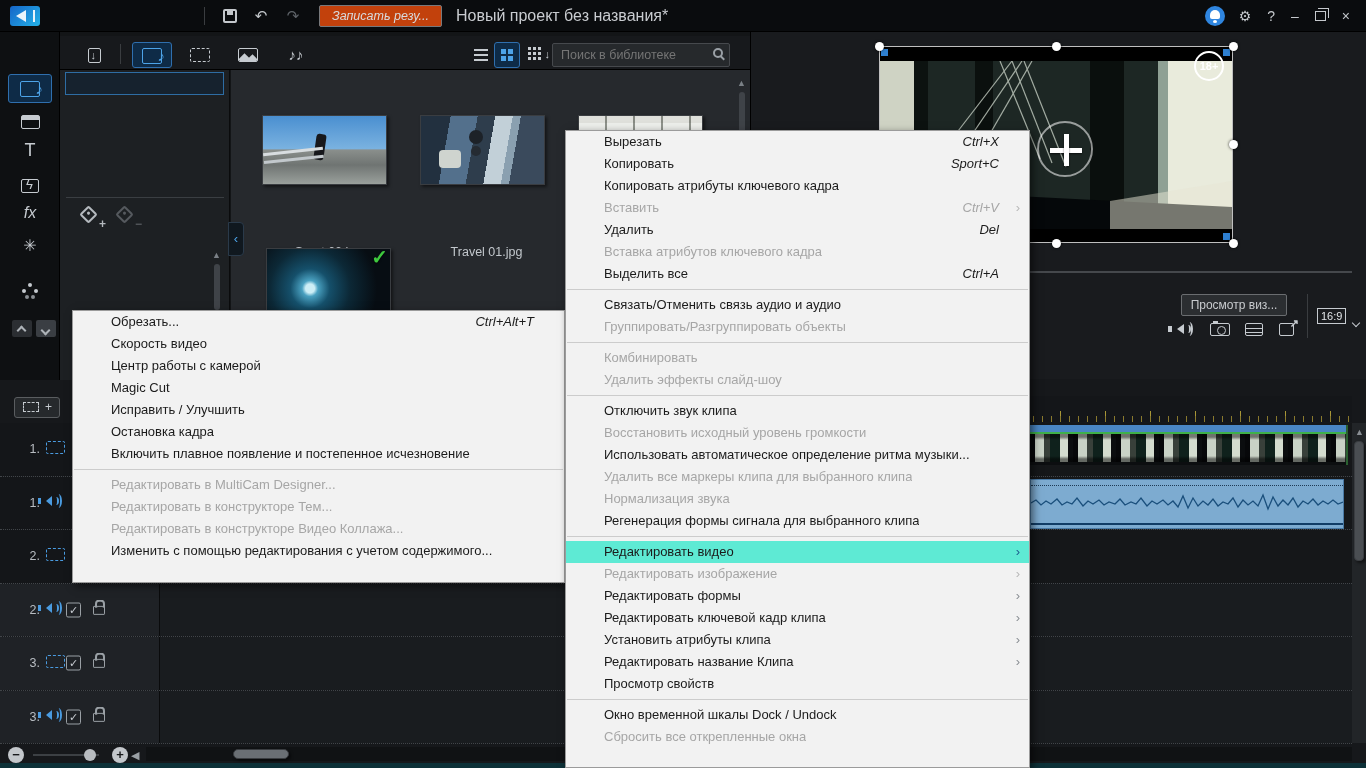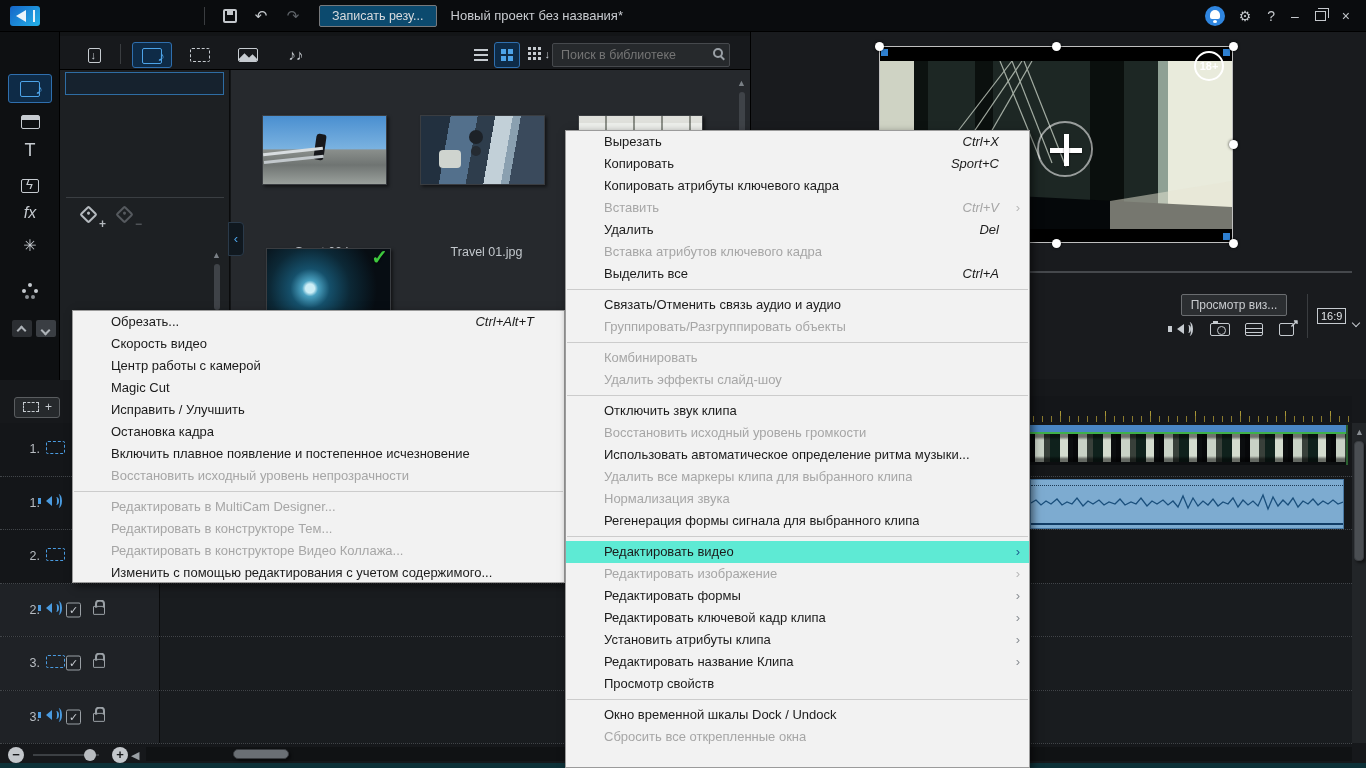--- a/index.html
+++ b/index.html
@@ -12,22 +12,22 @@
   .logo { width:30px; height:20px; margin:0 14px 0 10px; background:linear-gradient(135deg,#1565c8,#24b2e8); border-radius:3px; position:relative; }
   .logo:before { content:""; position:absolute; left:6px; top:4px; border-top:6px solid transparent; border-bottom:6px solid transparent; border-right:10px solid #eaf4fb; }
   .logo:after { content:""; position:absolute; right:5px; top:4px; width:2px; height:12px; background:#eaf4fb; }
   .mmenu { display:flex; }
   .mmenu .mitem { color:#d2d5d8; font-size:13px; padding:0 14px; line-height:32px; cursor:default; }
   .tb-sep { width:1px; height:18px; background:#3a3d40; margin:0 10px; }
   .tb-ico { color:#c4c8cc; font-size:15px; margin:0 7px; width:18px; text-align:center; }
   .tb-ico.dim { color:#5e6368; }
   .save-ico { width:14px; height:14px; border:2px solid #c4c8cc; border-radius:2px; position:relative; margin:0 8px;}
   .save-ico:before { content:""; position:absolute; left:2px; top:-1px; width:6px; height:5px; background:#c4c8cc; }
-  .produce-btn { margin-left:10px; height:22px; padding:0 12px; background:#0c4a6e; border:1px solid #77797c; border-radius:2px; color:#d8dbde; font-size:12.5px; line-height:20px; }
-  .proj-title { color:#c9ccd0; font-size:13px; margin-left:14px; flex:1; }
+  .produce-btn { margin-left:10px; height:22px; padding:0 12px; background:#c2410c; border:1px solid #77797c; border-radius:2px; color:#d8dbde; font-size:12.5px; line-height:20px;font-style:italic; }
+  .proj-title { color:#c9ccd0; font-size:16px; margin-left:14px; flex:1; }
   .winbtns { display:flex; align-items:center; margin-right:8px; }
   .bell { width:20px; height:20px; border-radius:50%; background:#2f86e0; position:relative; margin:0 6px; }
   .bell:before { content:""; position:absolute; left:5px; top:4px; width:10px; height:9px; background:#fff; border-radius:5px 5px 2px 2px; }
   .bell:after { content:""; position:absolute; left:8px; top:14px; width:4px; height:3px; background:#fff; border-radius:50%; }
   .wb { color:#c4c8cc; font-size:14px; margin:0 8px; }
   .restore-ico { width:11px; height:10px; border:1px solid #c4c8cc; position:relative; margin:0 8px; }
   .restore-ico:before { content:""; position:absolute; left:2px; top:-4px; width:10px; height:9px; border:1px solid #c4c8cc; border-left:none; border-bottom:none;}
 
   
   .sidebar { position:absolute; left:0; top:32px; width:60px; height:348px; background:#0e1012; border-right:1px solid #000; z-index:5;}
@@ -511,24 +511,20 @@
         <span class="sc"></span>
       </div>
       <div class="mi">
         <span class="lab">Остановка кадра</span>
         <span class="sc"></span>
       </div>
       <div class="mi">
         <span class="lab">Включить плавное появление и постепенное исчезновение</span>
         <span class="sc"></span>
       </div>
-      <div class="mi disabled">
-        <span class="lab">Восстановить исходный уровень непрозрачности</span>
-        <span class="sc"></span>
-      </div>
       <div class="menu-sep"></div>
       <div class="mi disabled">
         <span class="lab">Редактировать в MultiCam Designer...</span>
         <span class="sc"></span>
       </div>
       <div class="mi disabled">
         <span class="lab">Редактировать в конструкторе Тем...</span>
         <span class="sc"></span>
       </div>
       <div class="mi disabled">

